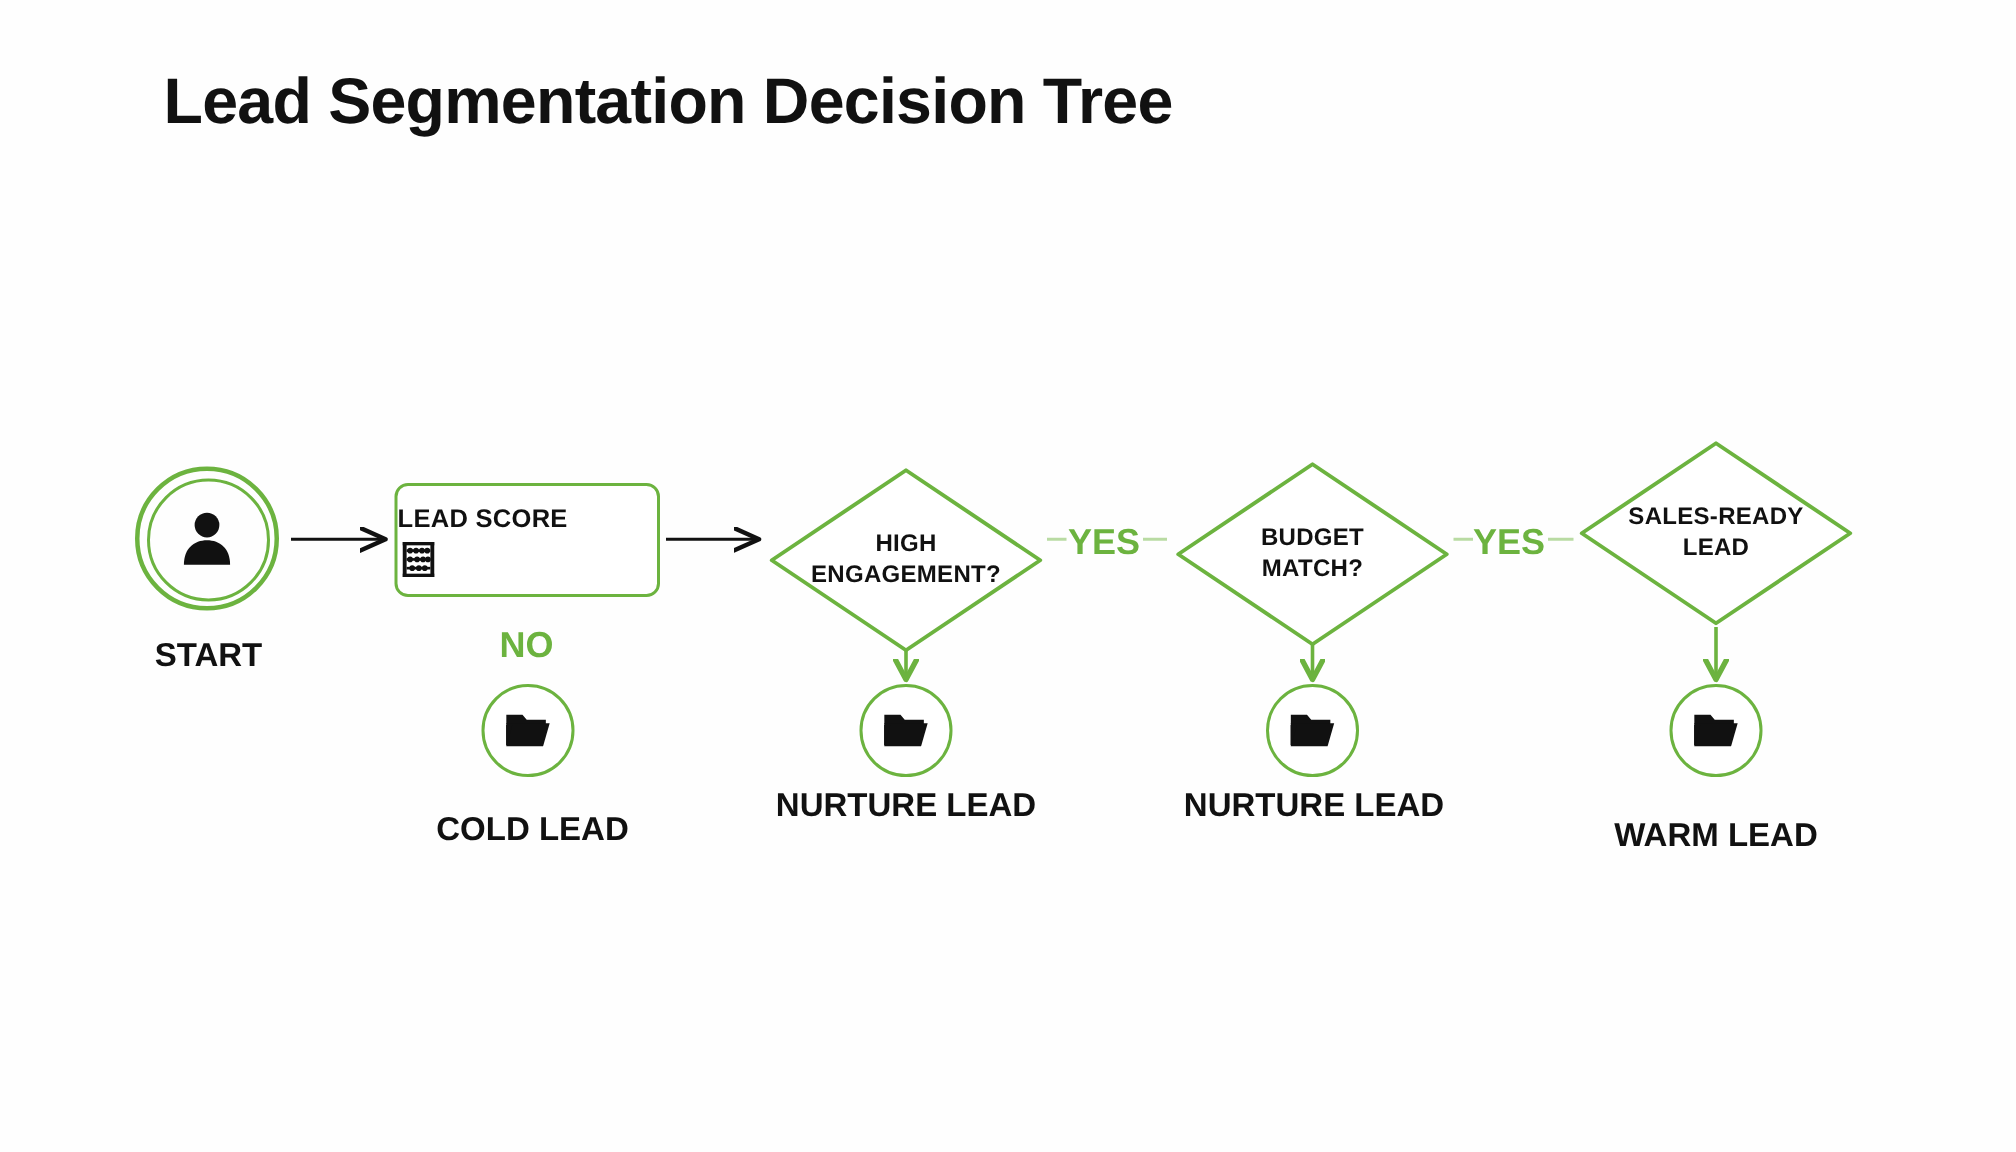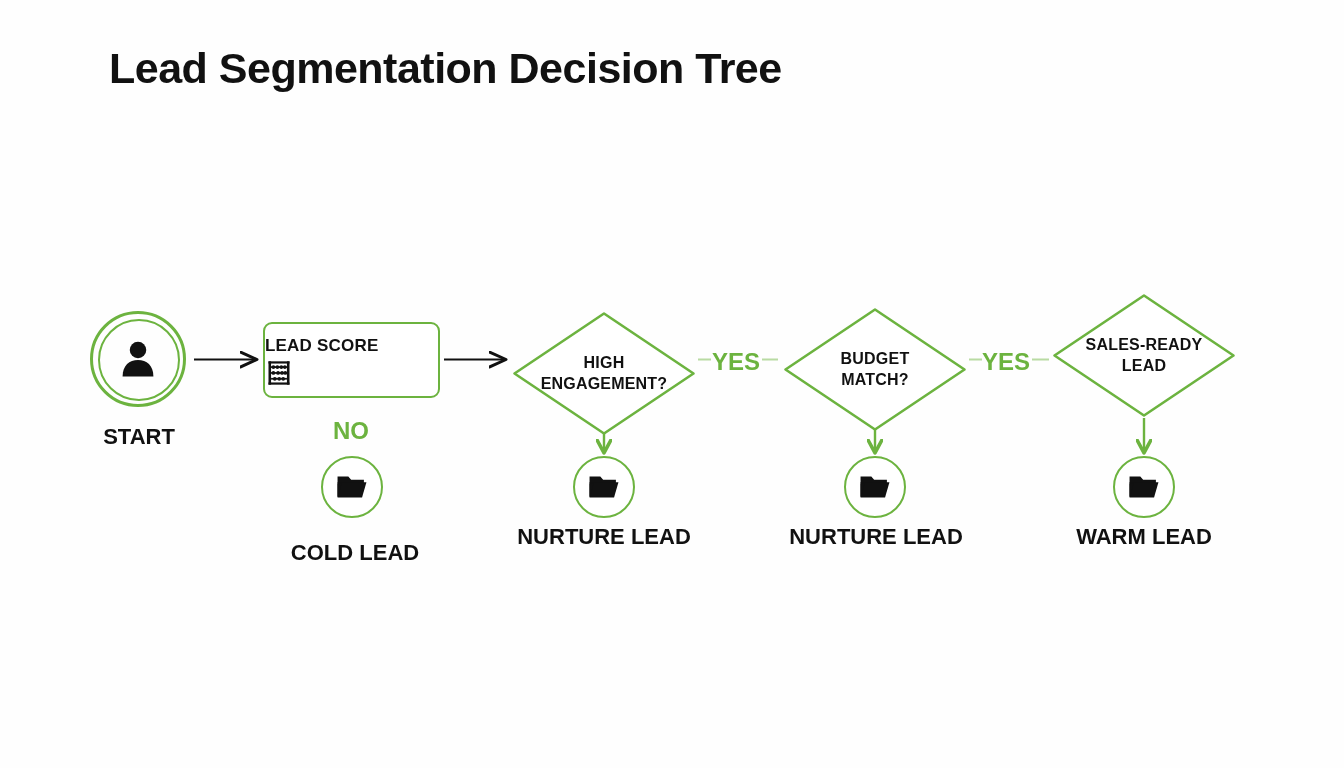--- a/index.html
+++ b/index.html
@@ -291,15 +291,15 @@
   </div>
   <div class="node-label" style="left:876px; top:524px;">NURTURE LEAD</div>
 
   <div class="folder-node" style="left:1113px; top:456px;">
     <svg class="folder-icon" viewBox="0 0 24 24">
       <path d="M1.8 4.6 h7.6 l2.0 2.3 h9.0 v2.2 h-18.6 z" fill="#111111"></path>
       <path d="M1.8 8.6 h20.4 l-3.1 10.8 h-17.3 z" fill="#111111"></path>
       <path d="M4.6 9.4 l-2.4 9.4 h-0.5 v-9.4 z" fill="#111111"></path>
     </svg>
   </div>
-  <div class="node-label" style="left:1144px; top:524px;">WARM LEAD</div>
+  <div class="node-label" style="left:1144px; top:544px;">WARM LEAD</div>
 
 </div>
 
 </body></html>

